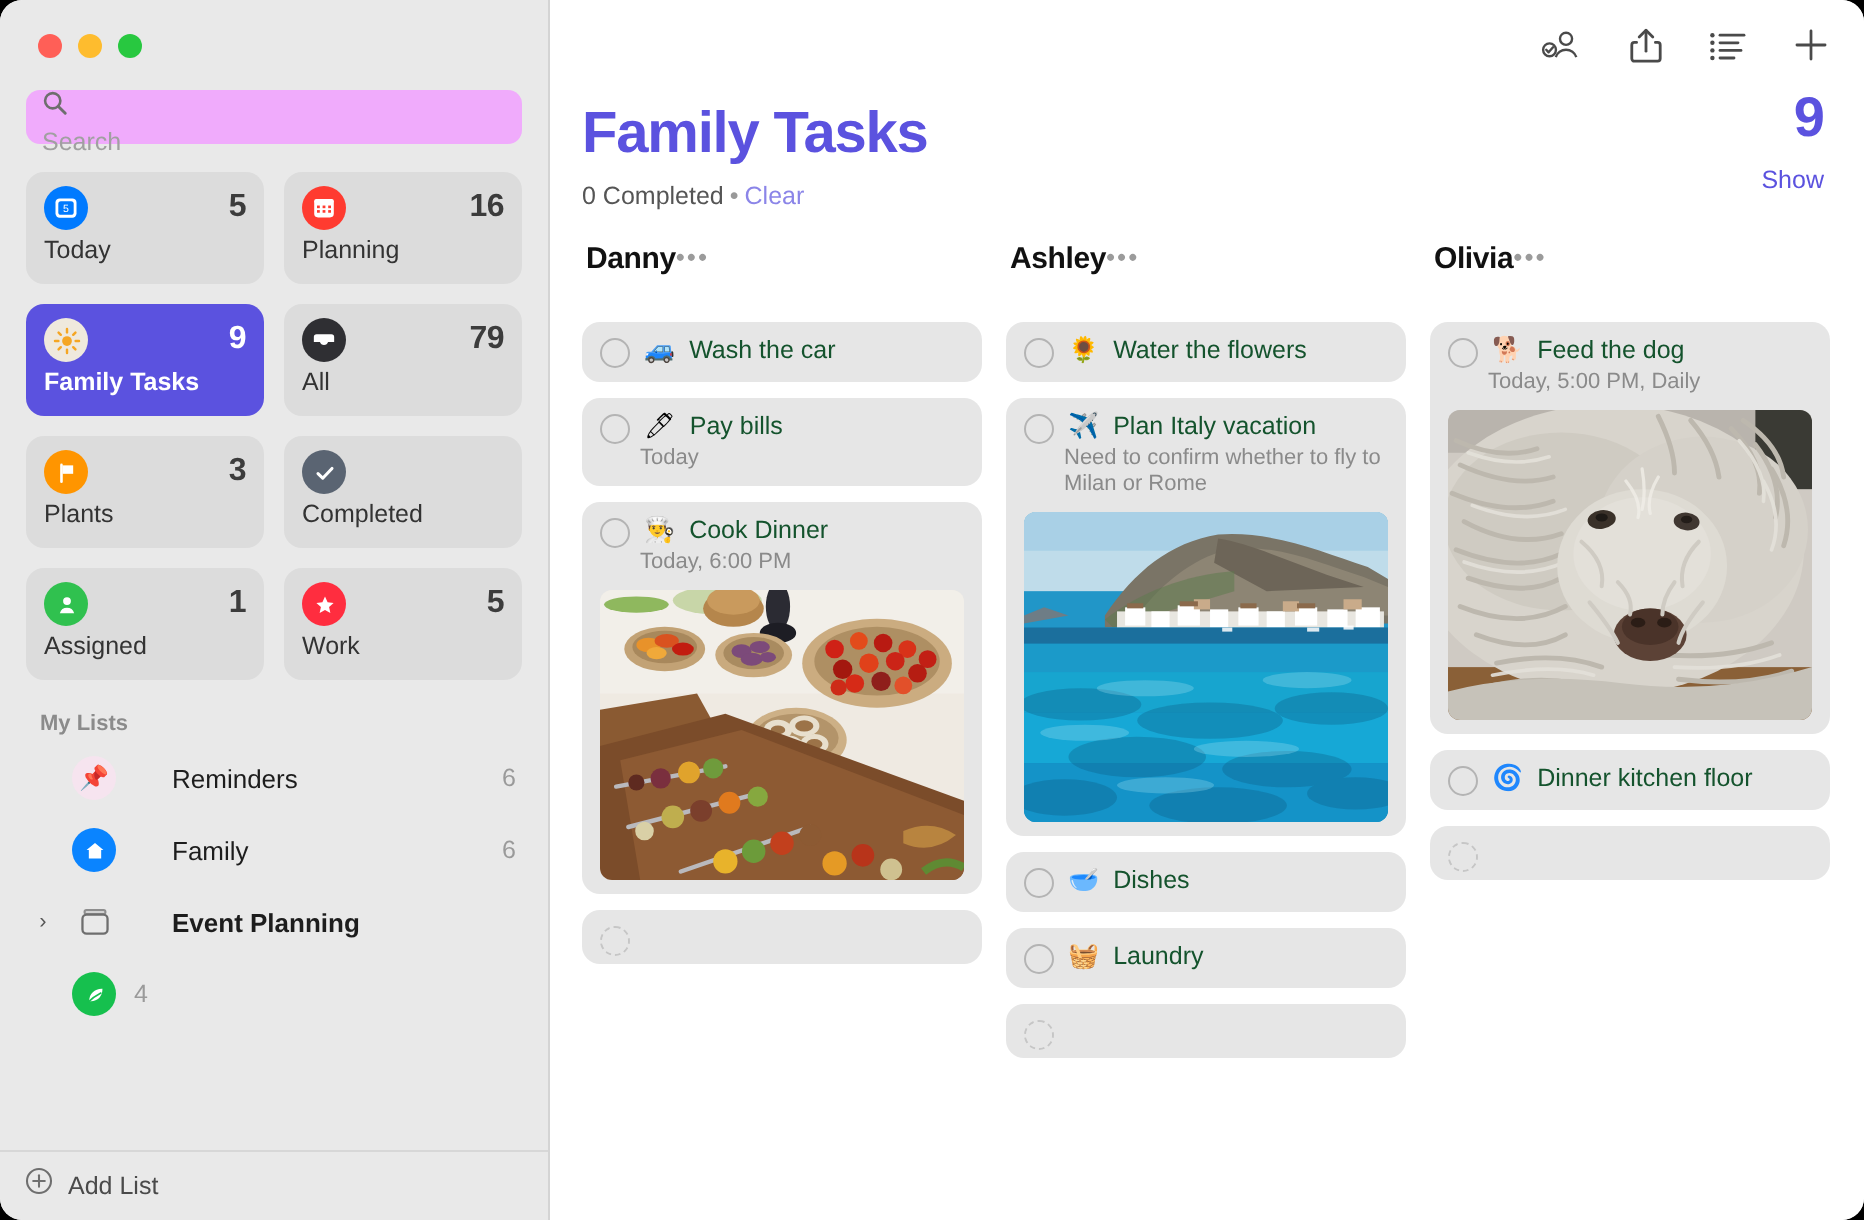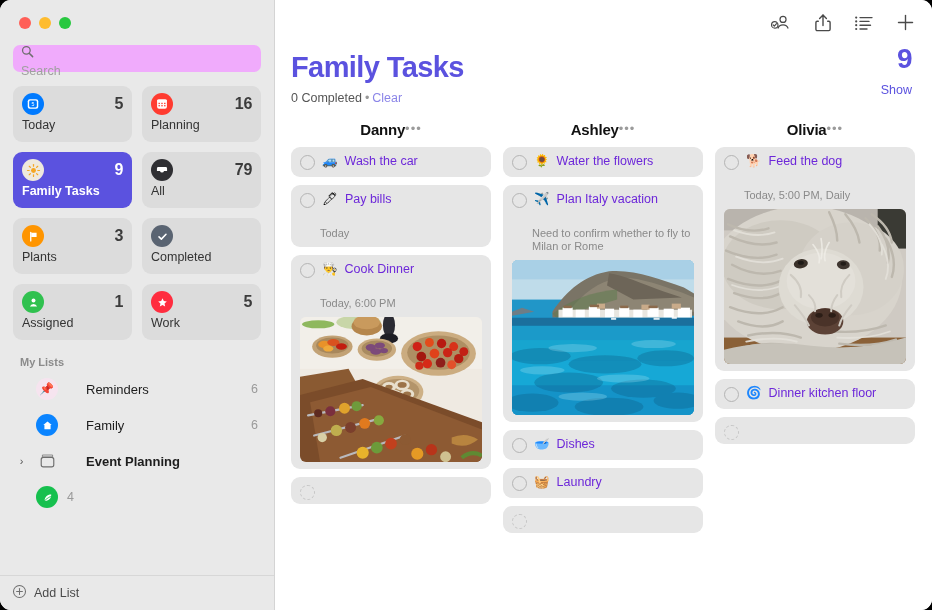--- a/index.html
+++ b/index.html
@@ -186,46 +186,46 @@
   .columns {
     display: flex;
     gap: 12px;
     padding: 14px 16px 0 16px;
     align-items: flex-start;
     flex: 1 1 auto;
     overflow: hidden;
   }
   .column { width: 200px; flex: 0 0 200px; }
   .col-head {
-    display: flex; align-items: center; justify-content: center;
-    height: 20px; margin-bottom: 8px;
+    display: flex; align-items: center; justify-content: flex-start;
+    height: 20px; margin-bottom: 22px;
     padding: 0 2px;
   }
   .col-title { font-size: 15px; font-weight: bold; color: #111; letter-spacing: -0.2px; }
   .col-more { font-size: 13px; color: #9b9b9b; letter-spacing: 1px; line-height: 6px; }
 
   .task {
     background: #e6e6e6;
     border-radius: 9px;
     margin-bottom: 8px;
     padding: 7px 9px 7px 9px;
     box-sizing: border-box;
   }
   .task-line { display: flex; align-items: flex-start; gap: 7px; }
   .circle {
     width: 13px; height: 13px; border-radius: 50%;
     border: 1.3px solid #b4b4b4;
     flex: 0 0 13px; margin-top: 1px; background: transparent;
   }
   .circle.dashed { border-style: dashed; border-color: #c6c6c6; }
   .task-emoji { font-size: 12.5px; line-height: 15px; flex: 0 0 auto; }
-  .task-title { font-size: 12.5px; color: #6d28d9; line-height: 15px; }
+  .task-title { font-size: 12.5px; color: #14532d; line-height: 15px; }
   .task-sub {
     font-size: 11px; color: #8a8a8a;
-    margin-left: 20px; margin-top: 19px; line-height: 13px;
+    margin-left: 20px; margin-top: 1px; line-height: 13px;
   }
   .task.empty { height: 27px; padding-top: 7px; }
 
   .thumb {
     margin-top: 7px;
     border-radius: 6px;
     height: 145px;
     overflow: hidden;
     position: relative;
   }

